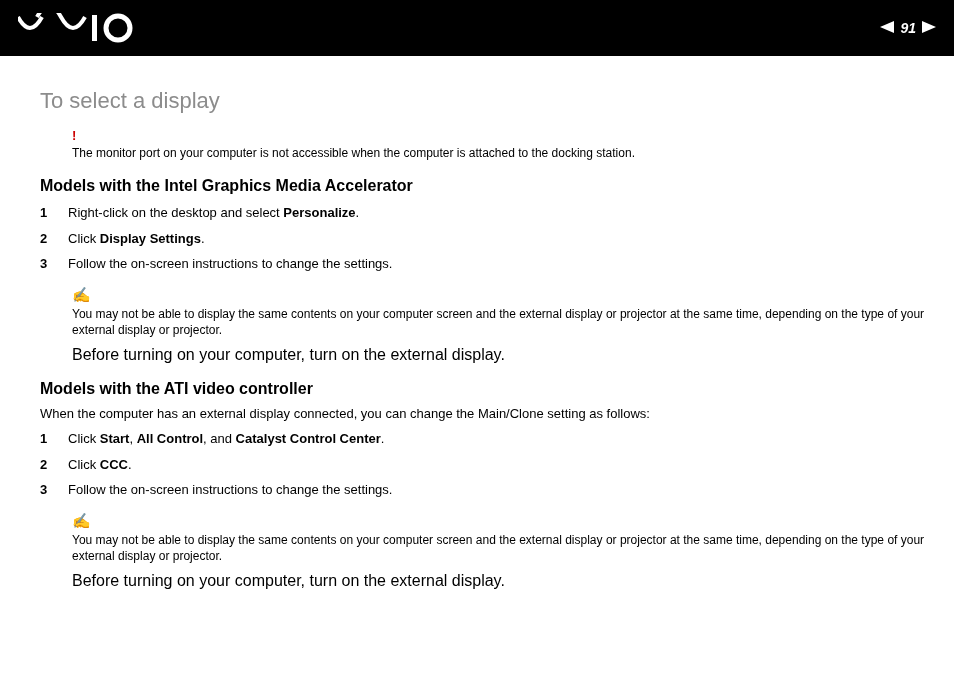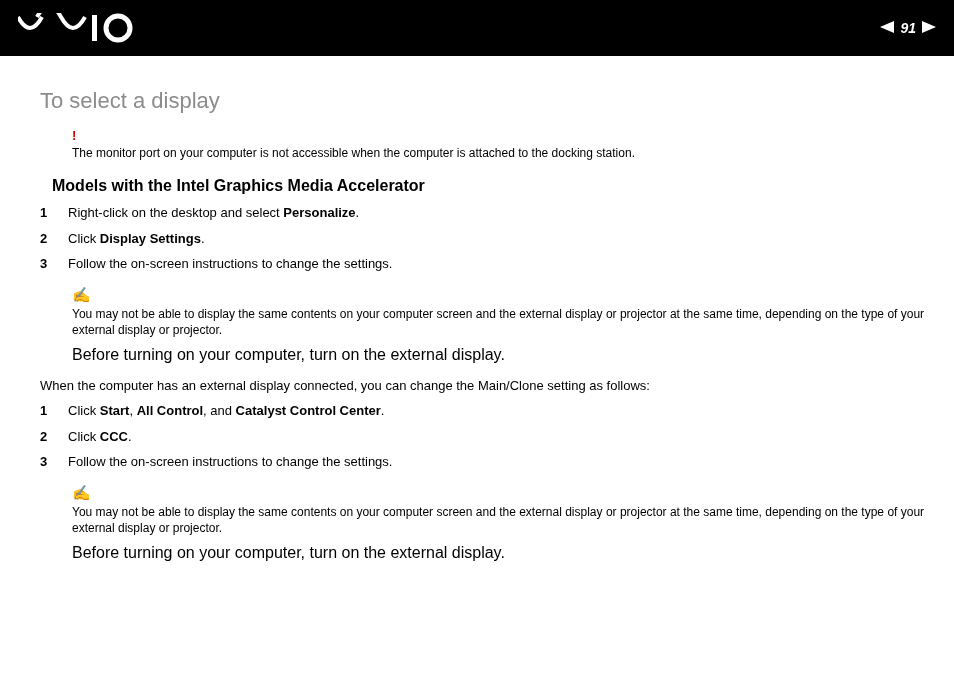--- a/index.html
+++ b/index.html
@@ -68,21 +68,21 @@
     display: block;
     margin-bottom: 2px;
   }
   .warning-text, .note-text, .followup-text {
     font-size: 12px;
     line-height: 1.35;
   }
   .subheading {
     font-size: 16px;
     font-weight: bold;
-    margin: 16px 0 8px 12px;
+    margin: 16px 0 8px 0;
   }
   .steps {
     list-style: none;
     margin: 0;
     padding: 0;
   }
   .steps li {
     display: flex;
     gap: 16px;
     margin-bottom: 6px;
@@ -173,20 +173,21 @@
       <span class="step-body"><span>Follow the on-screen instructions to change the settings.</span></span>
     </li>
   </ol>
 
   <div class="note-block">
     <span class="note-icon">✍</span>
     <div class="note-text">You may not be able to display the same contents on your computer screen and the external display or projector at the same time, depending on the type of your external display or projector.</div>
   </div>
   <div class="followup">Before turning on your computer, turn on the external display.</div>
 
+  <div class="subheading">Models with the ATI video controller</div>
 
   <div class="intro-text">When the computer has an external display connected, you can change the Main/Clone setting as follows:</div>
 
   <ol class="steps">
     <li>
       <span class="step-num">1</span>
       <span class="step-body"><span>Click </span><span class="b">Start</span><span>, </span><span class="b">All Control</span><span>, and </span><span class="b">Catalyst Control Center</span><span>.</span></span>
     </li>
     <li>
       <span class="step-num">2</span>

